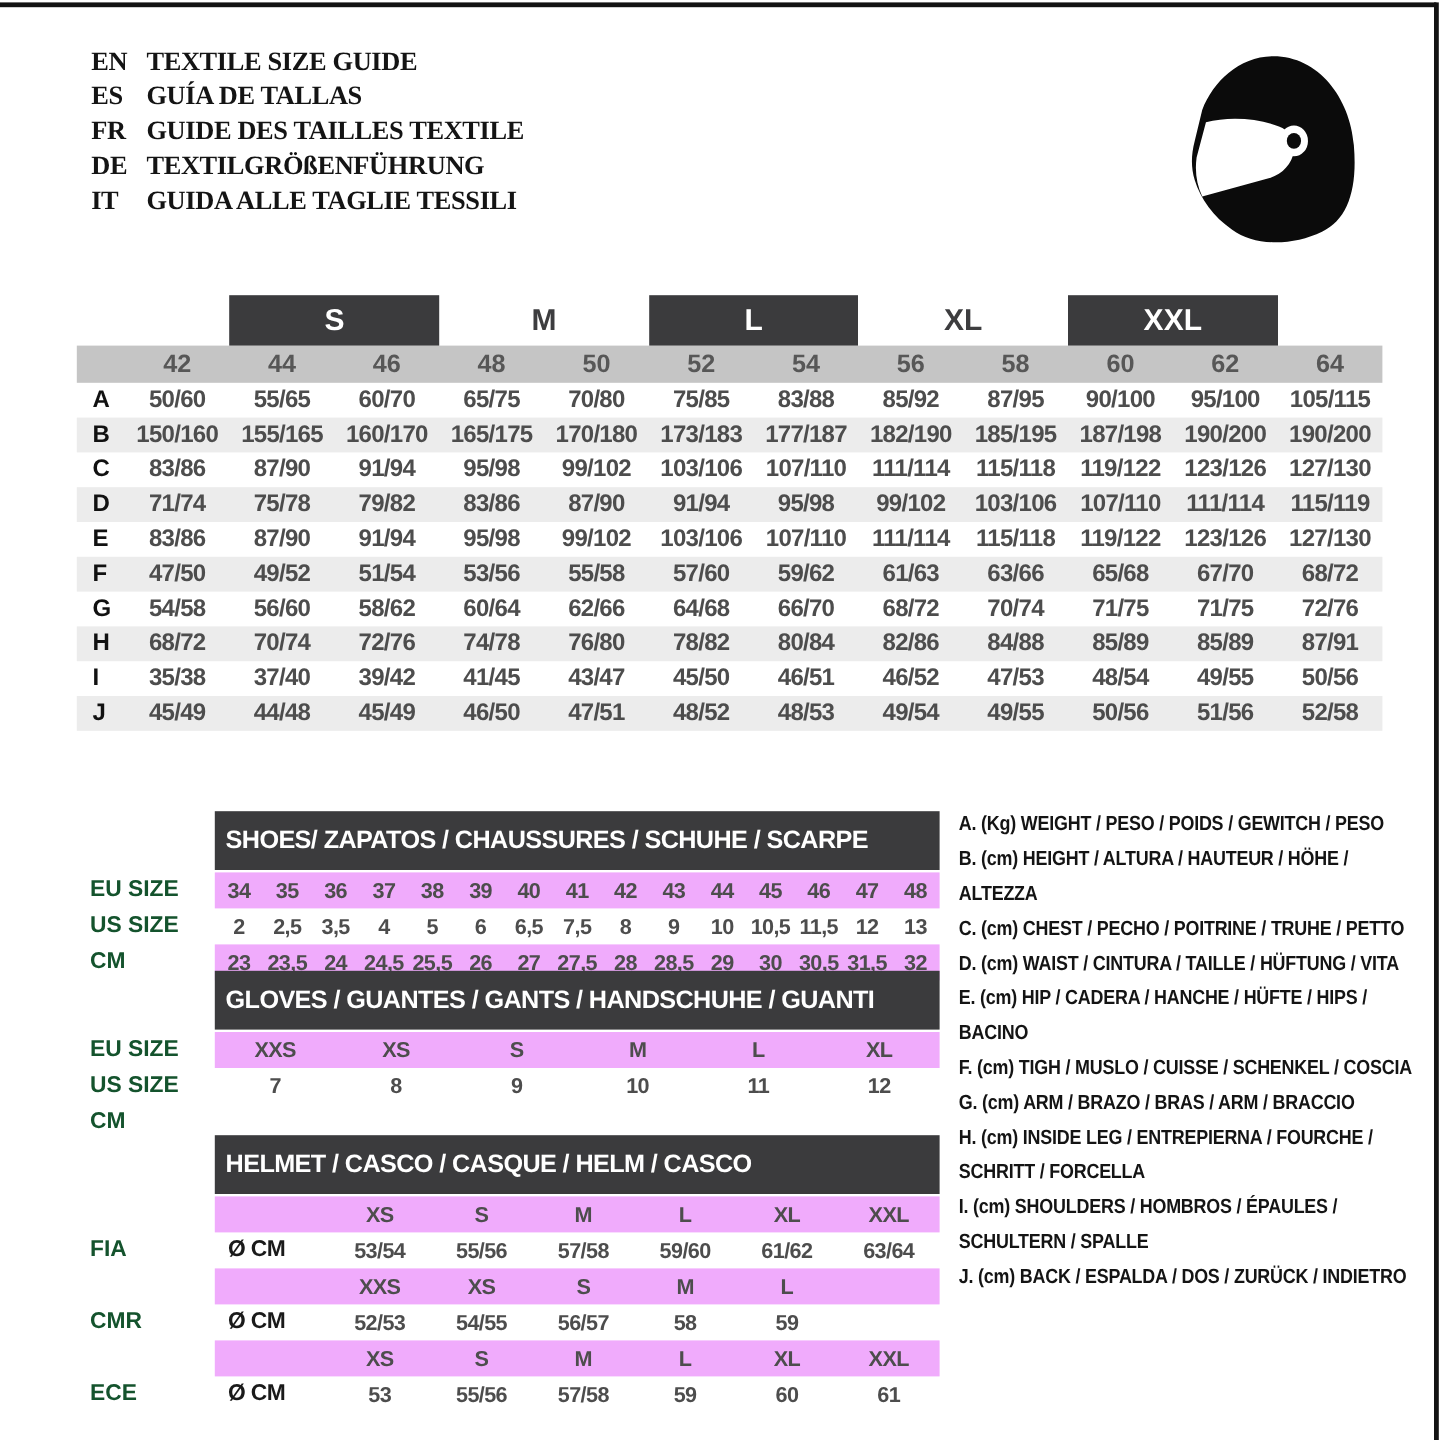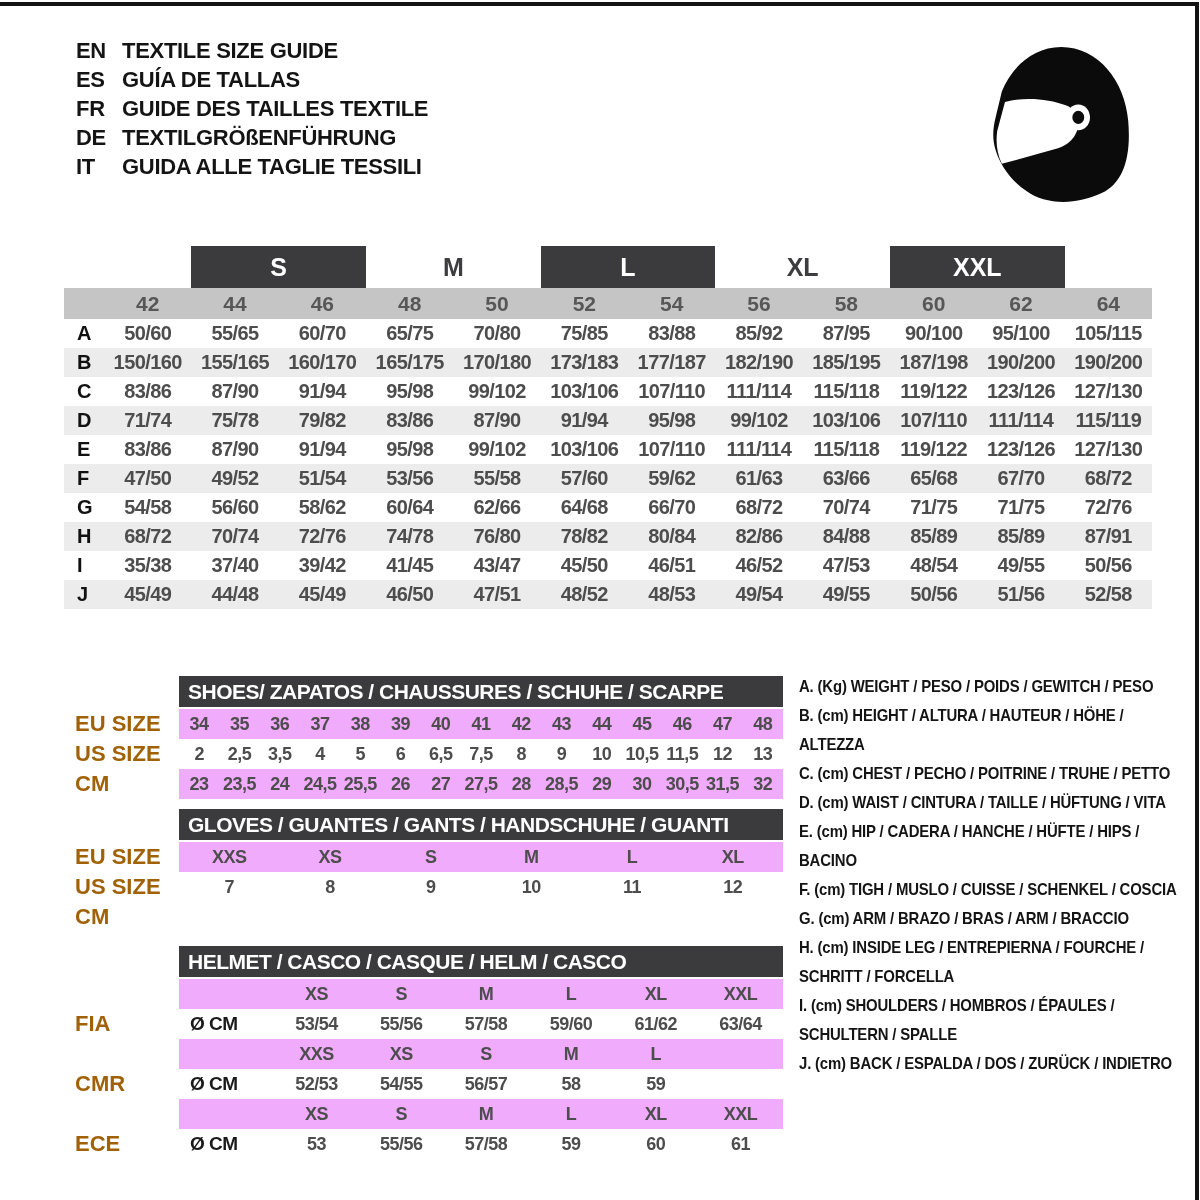--- a/index.html
+++ b/index.html
@@ -2,21 +2,21 @@
 <html><head>
 <meta charset="utf-8">
 <style>
   html,body{margin:0;padding:0;background:#ffffff;}
   .page{position:relative;width:1200px;height:1200px;background:#fff;overflow:hidden;
         font-family:"Liberation Sans",sans-serif;font-weight:700;color:#141414;}
   .frame-top{position:absolute;top:2px;left:0;width:1197px;height:4px;background:#131313;}
   .frame-right{position:absolute;top:2px;right:1px;width:4px;height:1198px;background:#131313;}
 
   
-  .lang-list{position:absolute;left:76px;top:36px;}
+  .lang-list{position:absolute;left:76px;top:36px;font-family:Liberation Serif, serif;}
   .lang-row{display:flex;font-size:22px;line-height:29px;letter-spacing:-0.3px;}
   .lang-code{width:46px;}
 
   
   .helmet-icon{position:absolute;left:980px;top:40px;width:156px;height:172px;}
   .helmet-icon svg{width:100%;height:100%;display:block;}
 
   
   .main-table{position:absolute;left:64px;top:246px;width:1088px;}
   .mt-grid{display:grid;grid-template-columns:40px repeat(12,1fr);}
@@ -28,24 +28,24 @@
   .mt-row{height:29px;align-items:center;}
   .mt-row.striped{background:#ececec;}
   .mt-label{padding-left:13px;font-size:20px;color:#111;}
   .mt-cell{text-align:center;font-size:20px;color:#4d4d4d;letter-spacing:-0.6px;}
 
   
   .sub-table{position:absolute;left:64px;width:719px;}
   .pos-shoes{top:676px;}
   .pos-gloves{top:809px;}
   .pos-helmet{top:946px;}
-  .sub-title-bar{margin-left:115px;height:31px;background:#3b3b3d;color:#fff;font-size:21px;
+  .sub-title-bar{margin-left:115px;height:49px;background:#3b3b3d;color:#fff;font-size:21px;
                  letter-spacing:-0.5px;display:flex;align-items:center;padding-left:9px;margin-bottom:2px;}
   .sub-row{display:flex;height:30px;}
-  .sub-label{width:115px;box-sizing:border-box;display:flex;align-items:center;padding-left:11px;font-size:22px;color:#a16207;}
+  .sub-label{width:115px;box-sizing:border-box;display:flex;align-items:center;padding-left:11px;font-size:19px;color:#14532d;}
   .sub-values{flex:1;display:grid;align-items:center;}
   .striped{background:#f0abfc;}
   .sub-cell{text-align:center;font-size:18px;color:#4d4d4d;letter-spacing:-0.5px;}
   .helmet-grid{grid-template-columns:95px repeat(6,1fr);}
   .unit-cell{text-align:left;padding-left:11px;color:#1a1a1a;font-size:19px;}
 
   
   .legend{position:absolute;left:799px;top:672px;width:447px;transform:scaleX(0.878);transform-origin:left top;}
   .legend-item{font-size:17px;line-height:29px;letter-spacing:-0.2px;color:#141414;}
 </style>

